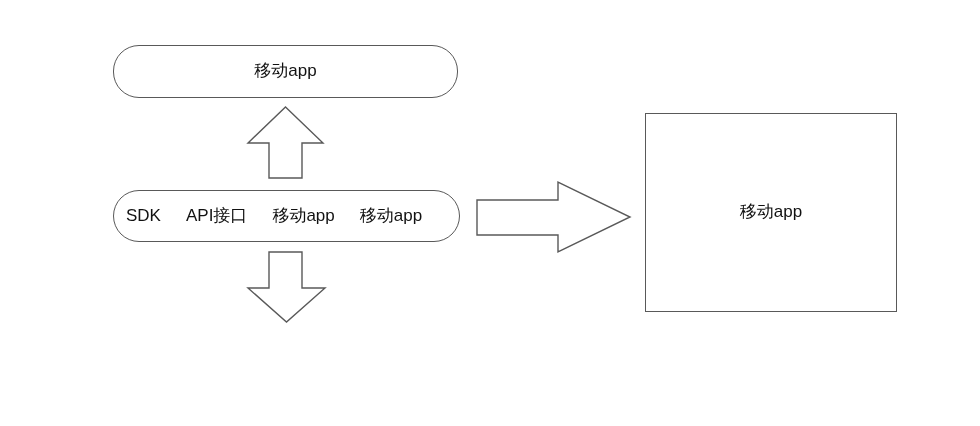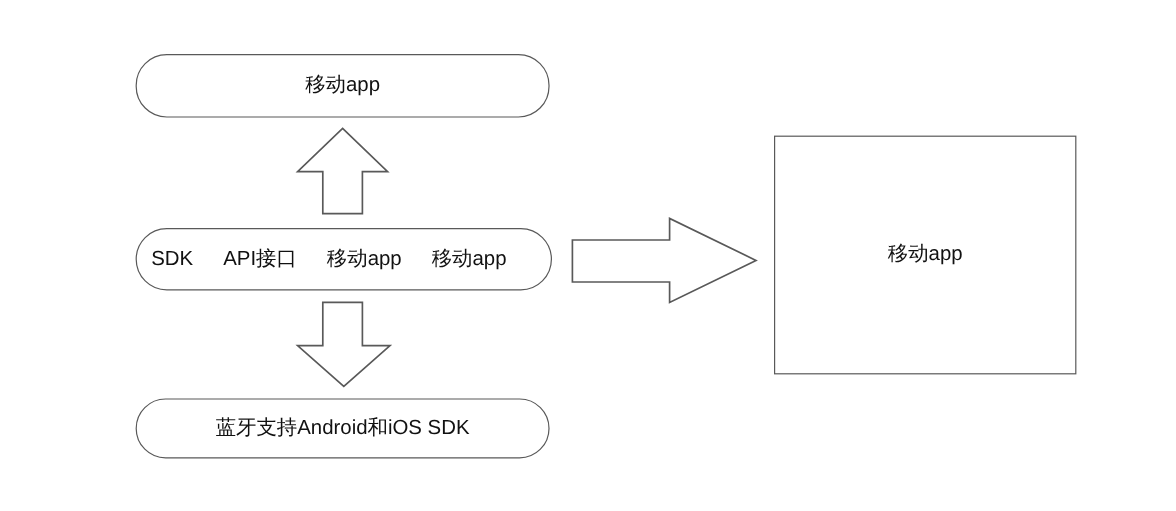--- a/index.html
+++ b/index.html
@@ -67,23 +67,20 @@
     <span class="sdk-item">SDK</span>
     <span class="sdk-item">API接口</span>
     <span class="sdk-item">移动app</span>
     <span class="sdk-item">移动app</span>
   </div>
 
   <svg class="arrow arrow-down" width="82" height="75" viewBox="0 0 82 75" aria-hidden="true">
     <polygon points="23,2 56,2 56,38 79,38 40.5,72 2,38 23,38"></polygon>
   </svg>
 
-  <div class="node node-bt-sdk">
-    <span>蓝牙支持Android和iOS SDK</span>
-  </div>
 
   <svg class="arrow arrow-right" width="158" height="75" viewBox="0 0 158 75" aria-hidden="true">
     <polygon points="2,20 83,20 83,2 155,37 83,72 83,55 2,55"></polygon>
   </svg>
 
   <div class="node node-fingerprint">
     <span>移动app</span>
   </div>
 
 </div>

